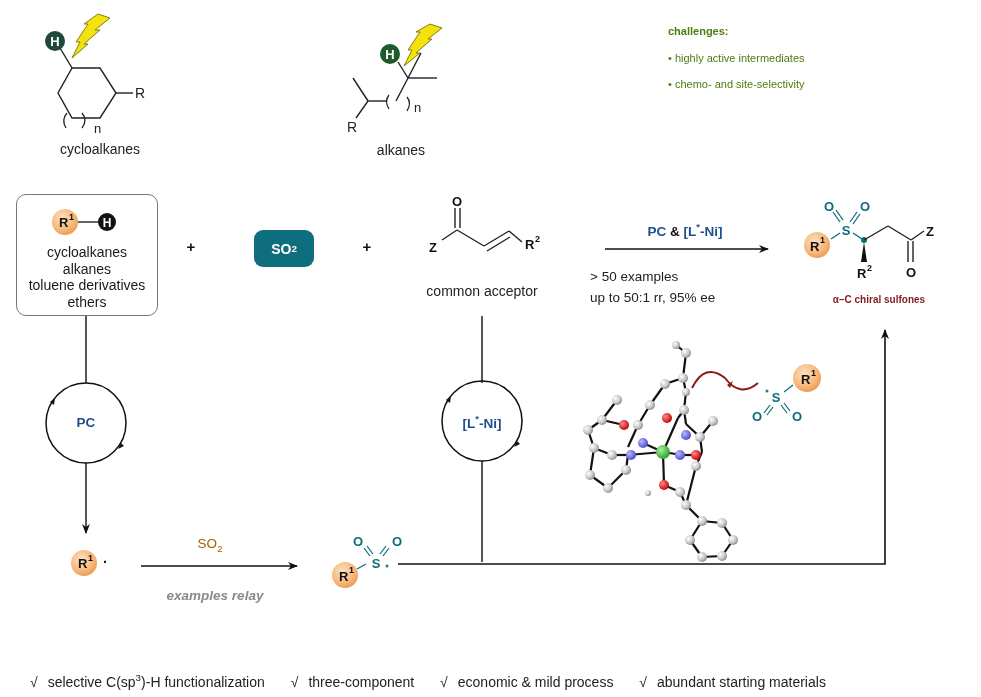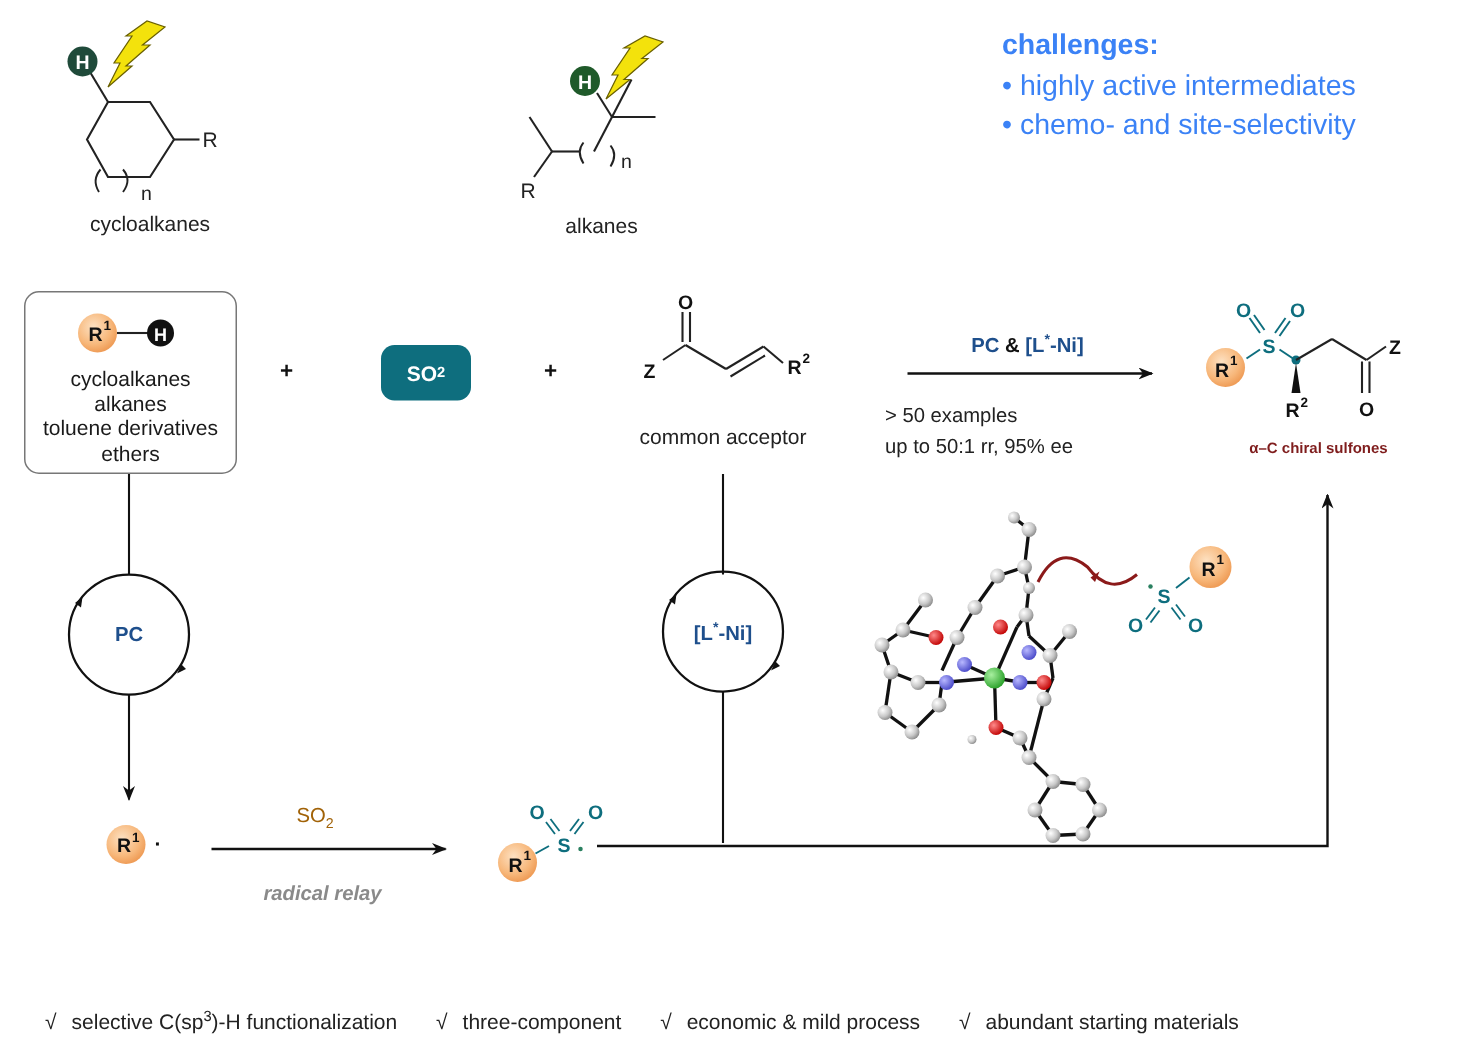--- a/index.html
+++ b/index.html
@@ -1,20 +1,20 @@
 <!DOCTYPE html>
 <html><head>
 <meta charset="utf-8">
 <style>
   html, body { margin: 0; padding: 0; background: #ffffff; }
   body { width: 981px; height: 697px; position: relative; overflow: hidden;
          font-family: "Liberation Sans", sans-serif; color: #1a1a1a; }
   .abs { position: absolute; }
   svg.canvas { position: absolute; left: 0; top: 0; }
-  .challenges { left: 668px; top: 18px; font-size: 19px; line-height: 26.5px; color: #3b82f6; }
+  .challenges { left: 668px; top: 18px; font-size: 11px; line-height: 26.5px; color: #4d7c0f; }
   .challenges .title { font-weight: bold; }
   .feature-bar { left: 30px; top: 672px; font-size: 14px; color: #222; white-space: nowrap; }
   .feature-bar span.item { margin-right: 22px; text-align: right; }
   .feature-bar .check { margin-right: 10px; }
   .box-substrate { left: 16px; top: 194px; width: 142px; height: 122px; border: 1.6px solid #777; border-radius: 10px; box-sizing: border-box; }
   .substrate-list { left: 16px; top: 244px; width: 142px; text-align: center; font-size: 14px; line-height: 16.5px; color: #1a1a1a; }
   .so2-pill { left: 254px; top: 230px; width: 60px; height: 37px; background: #0e6e7e; border-radius: 9px; color: #fff; font-weight: bold; font-size: 14px; display: flex; align-items: center; justify-content: center; }
   .product-box { left: 793px; top: 194px; width: 172px; height: 126px; border-radius: 10px;
                  background: linear-gradient(180deg, #dcefff 0%, #c9e4fb 100%); box-shadow: 0 0 4px rgba(120,170,220,0.35); }
   .product-label { left: 793px; top: 294px; width: 172px; text-align: center; color: #7f1d1d; font-weight: bold; font-size: 10px; }
@@ -322,20 +322,20 @@
   <div>up to 50:1 rr, 95% ee</div>
 </div>
 
 <div class="abs product-box" style="z-index:-1"></div>
 <div class="abs product-label">α–C chiral sulfones</div>
 
 <div class="abs cycle-label" style="left:66px; top:415px; width:40px; text-align:center;">PC</div>
 <div class="abs cycle-label" style="left:447px; top:413px; width:70px; text-align:center;"><span>[L</span><sup>*</sup><span>-Ni]</span></div>
 
 <div class="abs so2-arrow-label"><span>SO</span><sub>2</sub></div>
-<div class="abs relay">radical relay</div>
+<div class="abs relay">examples relay</div>
 
 <div class="abs feature-bar">
   <span class="item"><span class="check">√</span><span>selective C(sp</span><sup>3</sup><span>)-H functionalization</span></span>
   <span class="item"><span class="check">√</span><span>three-component</span></span>
   <span class="item"><span class="check">√</span><span>economic &amp; mild process</span></span>
   <span class="item"><span class="check">√</span><span>abundant starting materials</span></span>
 </div>
 
 </body></html>

